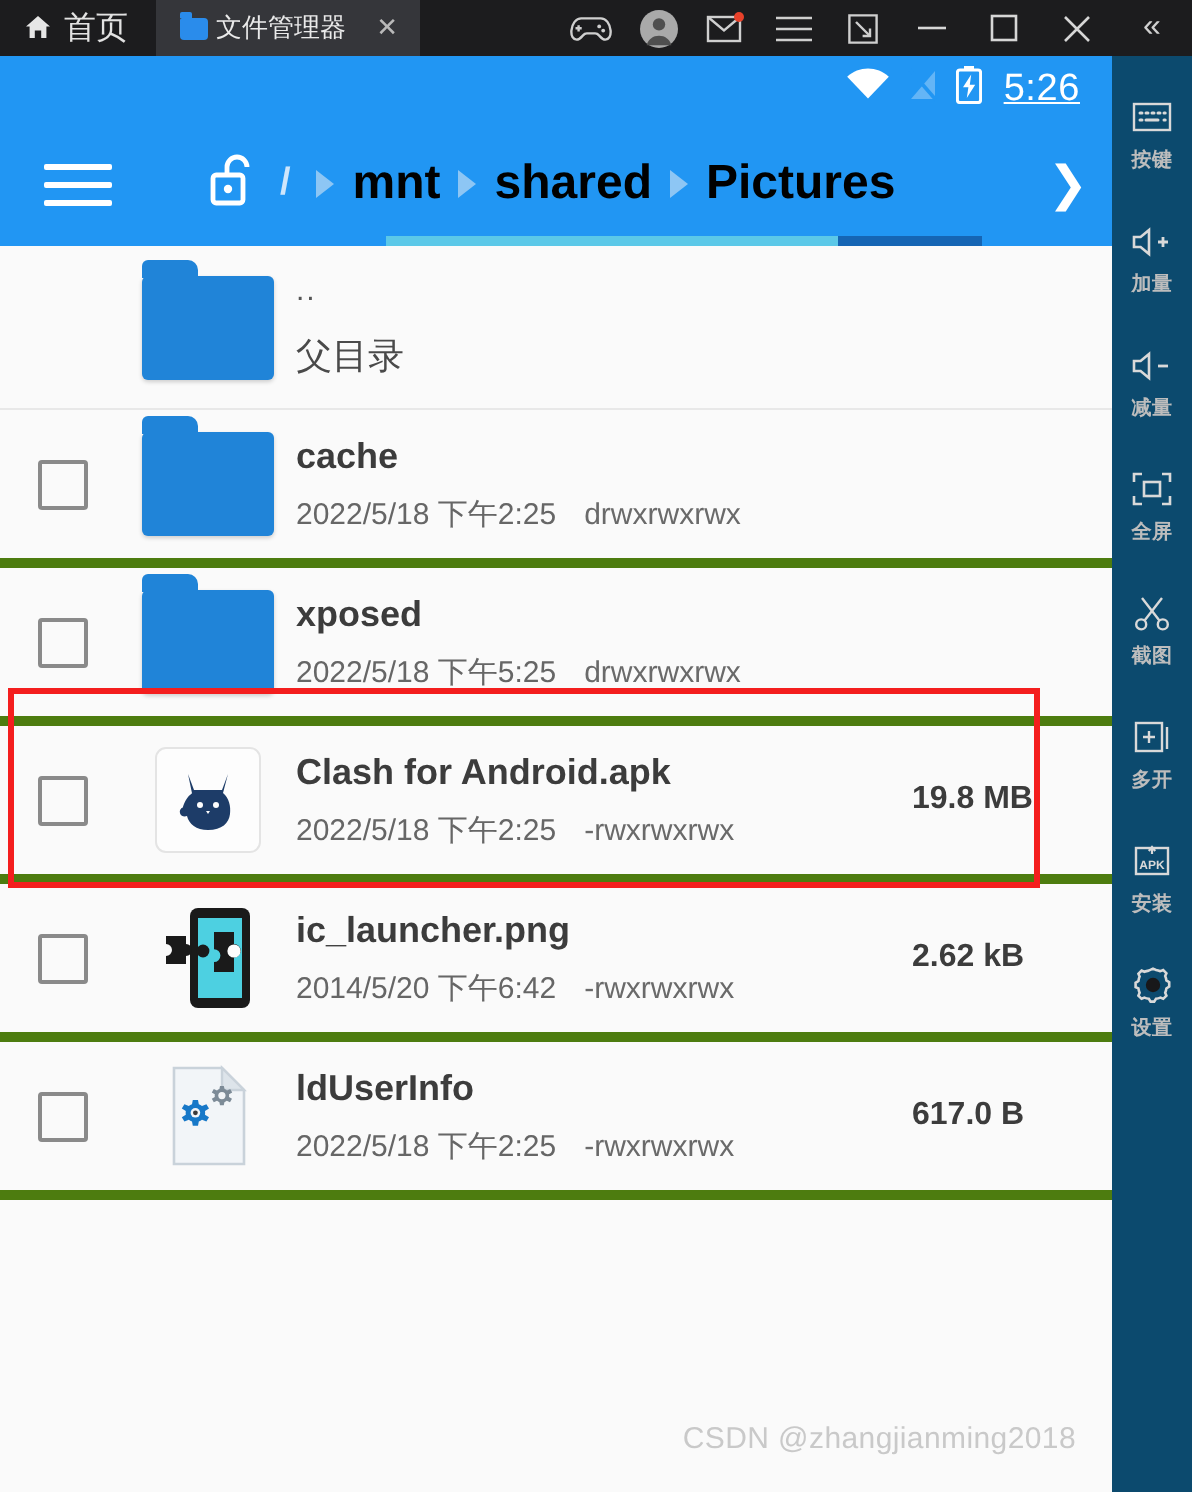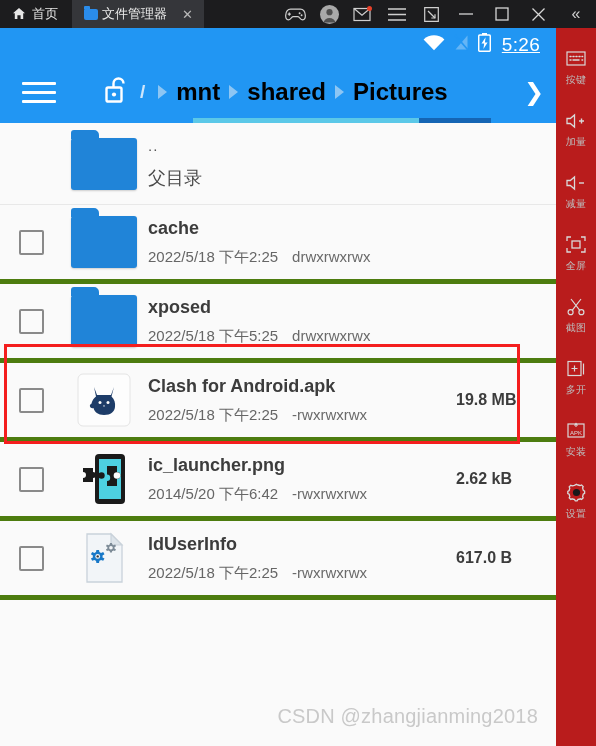--- a/index.html
+++ b/index.html
@@ -11,21 +11,21 @@
   }
   #app { position:relative; width:596px; height:746px; }
 
   
   .titlebar{
     position:absolute; left:0; top:0; width:556px; height:28px;
     background:#1c1c1e; display:flex; align-items:stretch;
   }
   .tb-home{
     display:flex; align-items:center; gap:6px;
-    padding:0 14px 0 12px; color:#e2e2e2; font-size:13px;
+    padding:0 14px 0 12px; color:#e2e2e2; font-size:16px;
   }
   .tb-home .glyph{ color:#e8e8e8; font-size:13px; line-height:1; }
   .tab{
     display:flex; align-items:center; gap:4px;
     background:#35363a; padding:0 9px 0 12px; min-width:132px;
     color:#eaeaea; font-size:13px; position:relative;
   }
   .tab .folder-ico{
     width:14px; height:11px; background:#2a8ceb; border-radius:1px 2px 2px 2px;
     position:relative; flex:0 0 auto;
@@ -140,28 +140,28 @@
   .parent-sub{ margin-top:10px; font-size:18px; color:#4a4a4a; }
 
   
   .annot{
     position:absolute; left:4px; top:316px; width:516px; height:100px;
     border:3px solid #f41e1e; pointer-events:none; z-index:5;
   }
 
   .watermark{
     position:absolute; right:18px; bottom:18px;
-    color:#c9c9c9; font-size:20px; letter-spacing:.2px;text-align:right;
+    color:#c9c9c9; font-size:15px; letter-spacing:.2px;text-align:right;
   }
 
   
   .sidebar{
     position:absolute; right:0; top:28px; width:40px; height:718px;
-    background:#b91c1c; display:flex; flex-direction:column;
-    align-items:center; padding-top:8px; gap:0;
+    background:#0c4a6e; display:flex; flex-direction:column;
+    align-items:center; padding-top:8px; gap:0;font-weight:bold;
   }
   .sb-item{
     width:40px; height:62px; display:flex; flex-direction:column;
     align-items:center; justify-content:center; gap:3px;
   }
   .sb-ico{ height:22px; display:flex; align-items:center; justify-content:center; color:#d9d9d9; }
   .sb-lab{ font-size:10px; color:#bdbdbd; letter-spacing:.2px; }
 </style>
 </head>
 <body>

